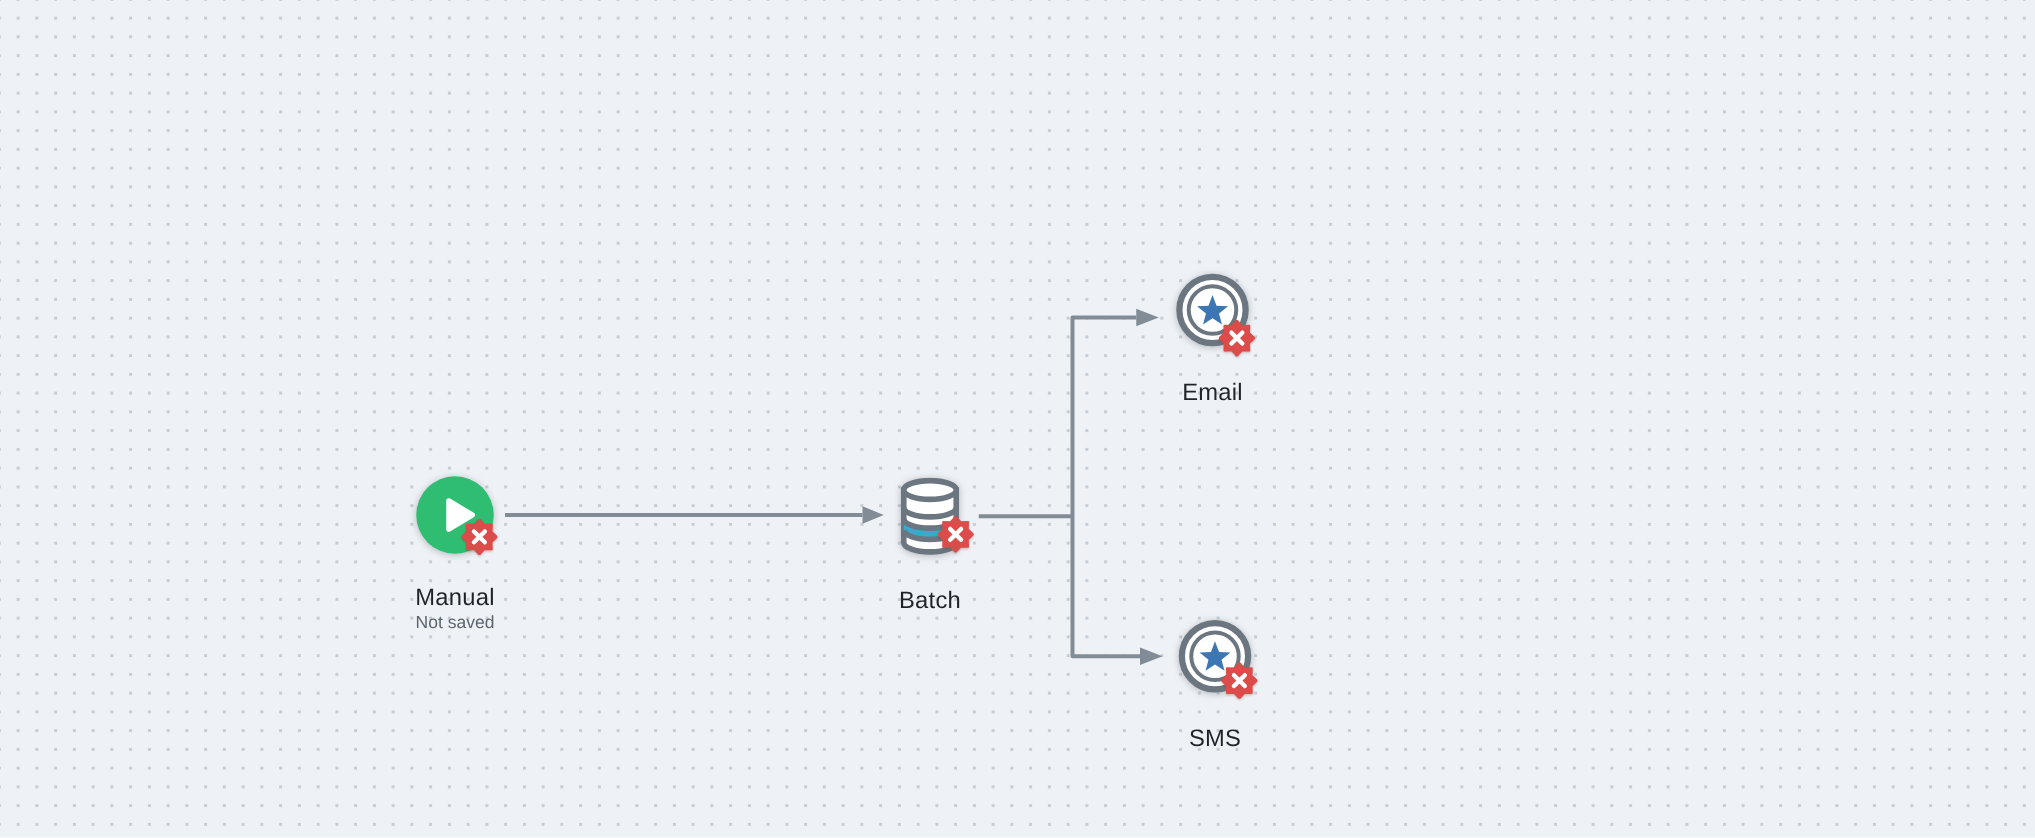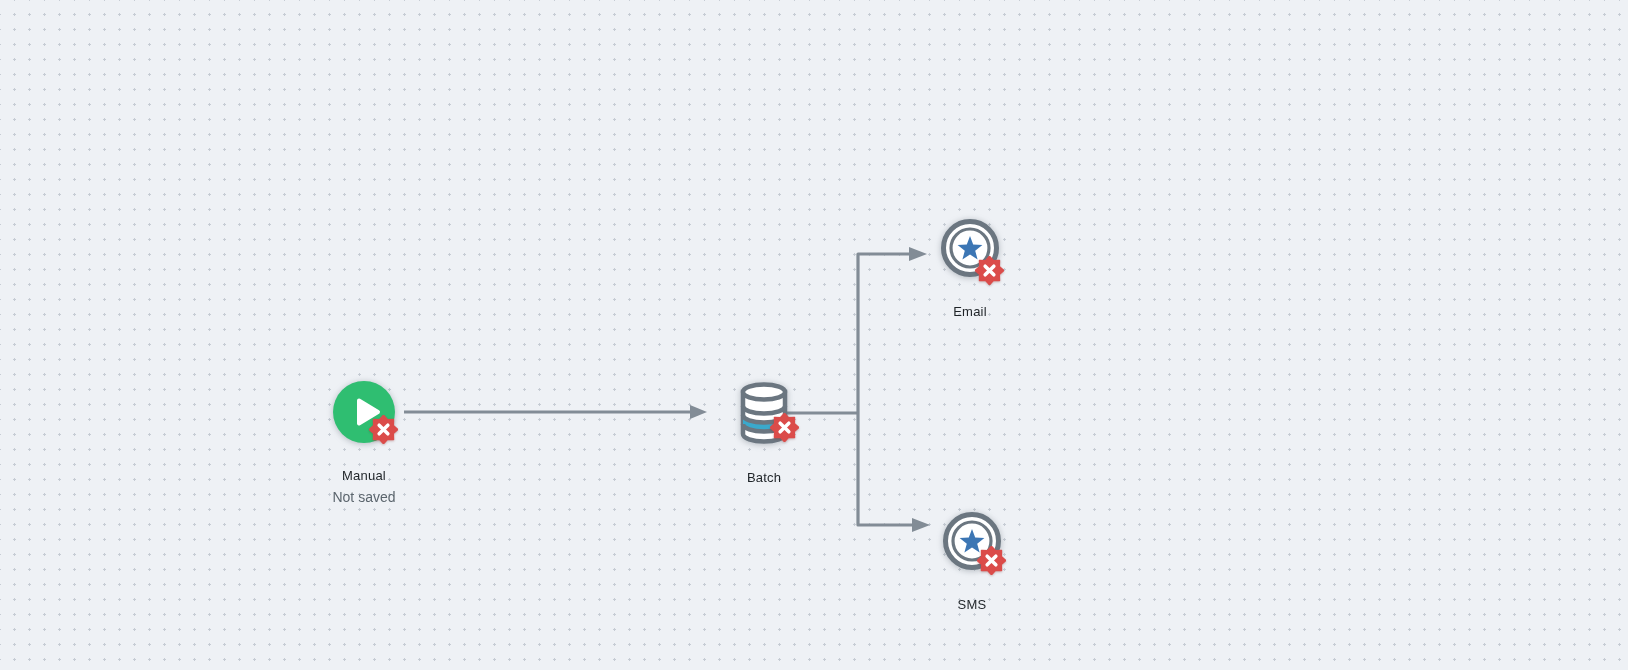--- a/index.html
+++ b/index.html
@@ -35,21 +35,21 @@
   .node{position:absolute;width:64px;height:64px;cursor:pointer;}
   .icon-wrap{position:relative;width:64px;height:64px;}
   .icon-wrap > svg.node-icon{display:block;width:64px;height:64px;filter:drop-shadow(0 1px 3px rgba(70,80,92,0.35));}
 
   .error-badge{position:absolute;left:37px;top:35px;width:29px;height:29px;}
   .error-badge svg{display:block;width:29px;height:29px;filter:drop-shadow(0 1px 1px rgba(120,40,40,0.3));}
 
   .node-label{
     position:absolute;top:88px;left:50%;transform:translateX(-50%);
     white-space:nowrap;text-align:center;
-    font-size:13px;font-weight:500;letter-spacing:0.2px;color:var(--label);
+    font-size:19px;font-weight:500;letter-spacing:0.2px;color:var(--label);
   }
   .node-sublabel{
     position:absolute;top:109px;left:50%;transform:translateX(-50%);
     white-space:nowrap;text-align:right;
     font-size:14px;font-weight:400;color:var(--sublabel);
   }
 
   .stroke-gray{stroke:var(--icon-gray);}
   .fill-white{fill:#ffffff;}
   .fill-cyan{fill:var(--db-accent-cyan);}
@@ -81,21 +81,21 @@
         <svg viewBox="0 0 28 28">
           <polygon class="fill-red" stroke-width="1.5" stroke-linejoin="round" points="14,0.4 17.9,4.6 23.6,4.4 23.4,10.1 27.6,14 23.4,17.9 23.6,23.6 17.9,23.4 14,27.6 10.1,23.4 4.4,23.6 4.6,17.9 0.4,14 4.6,10.1 4.4,4.4 10.1,4.6"></polygon>
           <path d="M9.8,9.8 L18.2,18.2 M18.2,9.8 L9.8,18.2" stroke="#ffffff" stroke-width="3.4" stroke-linecap="round" fill="none"></path>
         </svg>
       </div>
     </div>
     <div class="node-label">Manual</div>
     <div class="node-sublabel">Not saved</div>
   </div>
 
-  <div class="node" style="left:732px;top:382px;">
+  <div class="node" style="left:712px;top:382px;">
     <div class="icon-wrap">
       <svg class="node-icon" viewBox="0 0 64 64">
         <path class="fill-white stroke-gray" stroke-width="4.5" d="M11,10 V52 A21,7.5 0 0 0 53,52 V10 Z"></path>
         <path class="fill-cyan" d="M11,33 A21,7.5 0 0 0 53,33 L53,42 A21,7.5 0 0 1 11,42 Z"></path>
         <path class="stroke-gray" fill="none" stroke-width="4.5" d="M11,24 A21,7.5 0 0 0 53,24"></path>
         <path class="stroke-gray" fill="none" stroke-width="4.5" d="M11,33 A21,7.5 0 0 0 53,33"></path>
         <path class="stroke-gray" fill="none" stroke-width="4.5" d="M11,42 A21,7.5 0 0 0 53,42"></path>
         <ellipse class="fill-white stroke-gray" stroke-width="4.5" cx="32" cy="10" rx="21" ry="7.5"></ellipse>
       </svg>
       <div class="error-badge" style="left:38px;top:31px;">
@@ -118,21 +118,21 @@
       <div class="error-badge" style="left:37px;top:40px;">
         <svg viewBox="0 0 28 28">
           <polygon class="fill-red" stroke-width="1.5" stroke-linejoin="round" points="14,0.4 17.9,4.6 23.6,4.4 23.4,10.1 27.6,14 23.4,17.9 23.6,23.6 17.9,23.4 14,27.6 10.1,23.4 4.4,23.6 4.6,17.9 0.4,14 4.6,10.1 4.4,4.4 10.1,4.6"></polygon>
           <path d="M9.8,9.8 L18.2,18.2 M18.2,9.8 L9.8,18.2" stroke="#ffffff" stroke-width="3.4" stroke-linecap="round" fill="none"></path>
         </svg>
       </div>
     </div>
     <div class="node-label">Email</div>
   </div>
 
-  <div class="node" style="left:940px;top:509px;">
+  <div class="node" style="left:940px;top:493px;">
     <div class="icon-wrap">
       <svg class="node-icon" viewBox="0 0 64 64">
         <circle class="fill-white stroke-gray" cx="32" cy="32" r="26.5" stroke-width="5"></circle>
         <circle fill="none" class="stroke-gray" cx="32" cy="32" r="19" stroke-width="3.2"></circle>
         <polygon class="fill-blue" stroke="none" points="32,20 35.2,28.6 44.4,29 37.2,34.7 39.6,43.5 32,38.5 24.4,43.5 26.8,34.7 19.6,29 28.8,28.6"></polygon>
       </svg>
       <div class="error-badge" style="left:37px;top:37px;">
         <svg viewBox="0 0 28 28">
           <polygon class="fill-red" stroke-width="1.5" stroke-linejoin="round" points="14,0.4 17.9,4.6 23.6,4.4 23.4,10.1 27.6,14 23.4,17.9 23.6,23.6 17.9,23.4 14,27.6 10.1,23.4 4.4,23.6 4.6,17.9 0.4,14 4.6,10.1 4.4,4.4 10.1,4.6"></polygon>
           <path d="M9.8,9.8 L18.2,18.2 M18.2,9.8 L9.8,18.2" stroke="#ffffff" stroke-width="3.4" stroke-linecap="round" fill="none"></path>

